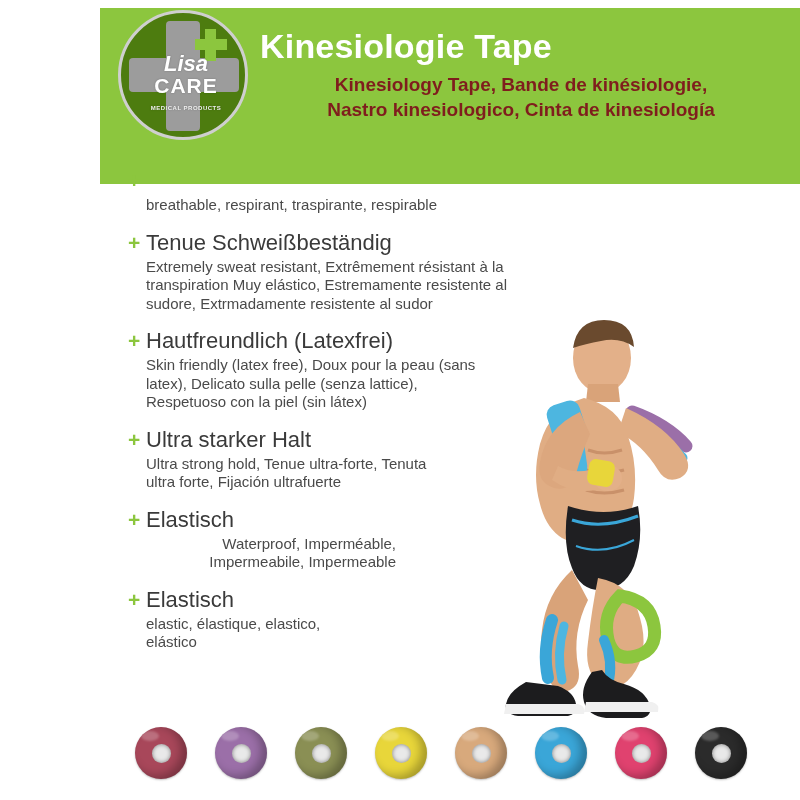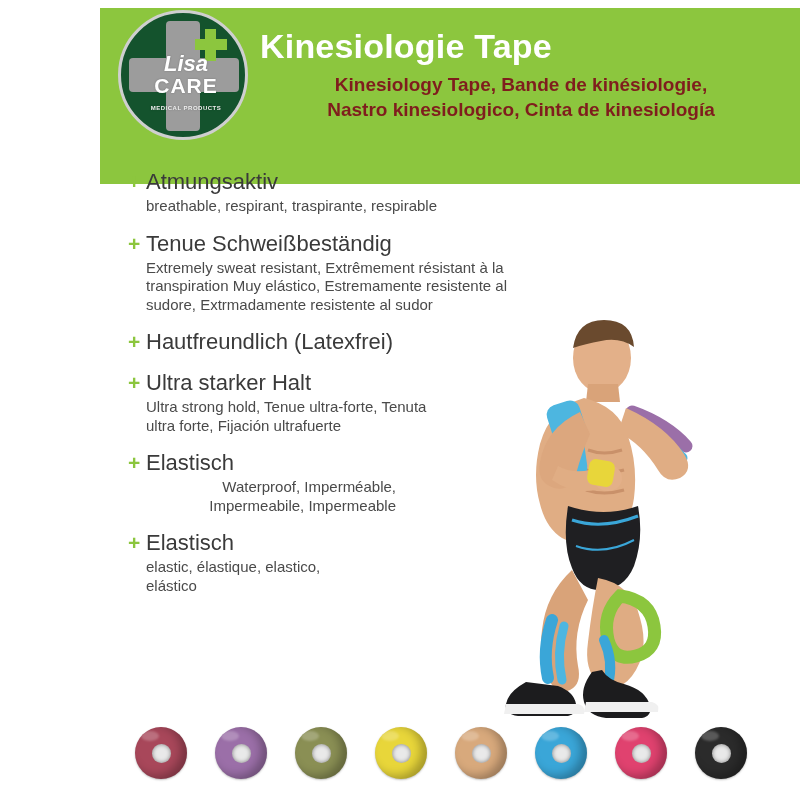--- a/index.html
+++ b/index.html
@@ -43,21 +43,21 @@
   }
 
   
   .logo {
     position: absolute;
     left: 118px;
     top: 10px;
     width: 130px;
     height: 130px;
     border-radius: 50%;
-    background: #14532d;
+    background: #4d7c0f;
     border: 3px solid #cfcfcf;
     box-sizing: border-box;
     overflow: hidden;
   }
   .logo-cross-v {
     position: absolute;
     left: 50%;
     top: 8px;
     width: 34px;
     height: 110px;
@@ -223,38 +223,38 @@
     <div class="l2">CARE</div>
     <div class="l3">MEDICAL PRODUCTS</div>
   </div>
 </div>
 
 <div class="features">
 
   <div class="feature">
     <div class="feature-head">
       <span class="plus">+</span>
-      <span class="feature-title">Atmungsaktiv</span>
     </div>
     <div class="feature-desc">breathable, respirant, traspirante, respirable</div>
   </div>
 
   <div class="feature">
     <div class="feature-head">
       <span class="plus">+</span>
       <span class="feature-title">Tenue Schweißbeständig</span>
     </div>
     <div class="feature-desc">Extremely sweat resistant, Extrêmement résistant à la transpiration Muy elástico, Estremamente resistente al sudore, Extrmadamente resistente al sudor</div>
   </div>
 
   <div class="feature">
     <div class="feature-head">
       <span class="plus">+</span>
       <span class="feature-title">Hautfreundlich (Latexfrei)</span>
     </div>
+    <div class="feature-desc" style="max-width:330px;">Skin friendly (latex free), Doux pour la peau (sans latex), Delicato sulla pelle (senza lattice), Respetuoso con la piel (sin látex)</div>
   </div>
 
   <div class="feature">
     <div class="feature-head">
       <span class="plus">+</span>
       <span class="feature-title">Ultra starker Halt</span>
     </div>
     <div class="feature-desc" style="max-width:310px;">Ultra strong hold, Tenue ultra-forte, Tenuta ultra forte, Fijación ultrafuerte</div>
   </div>
 

